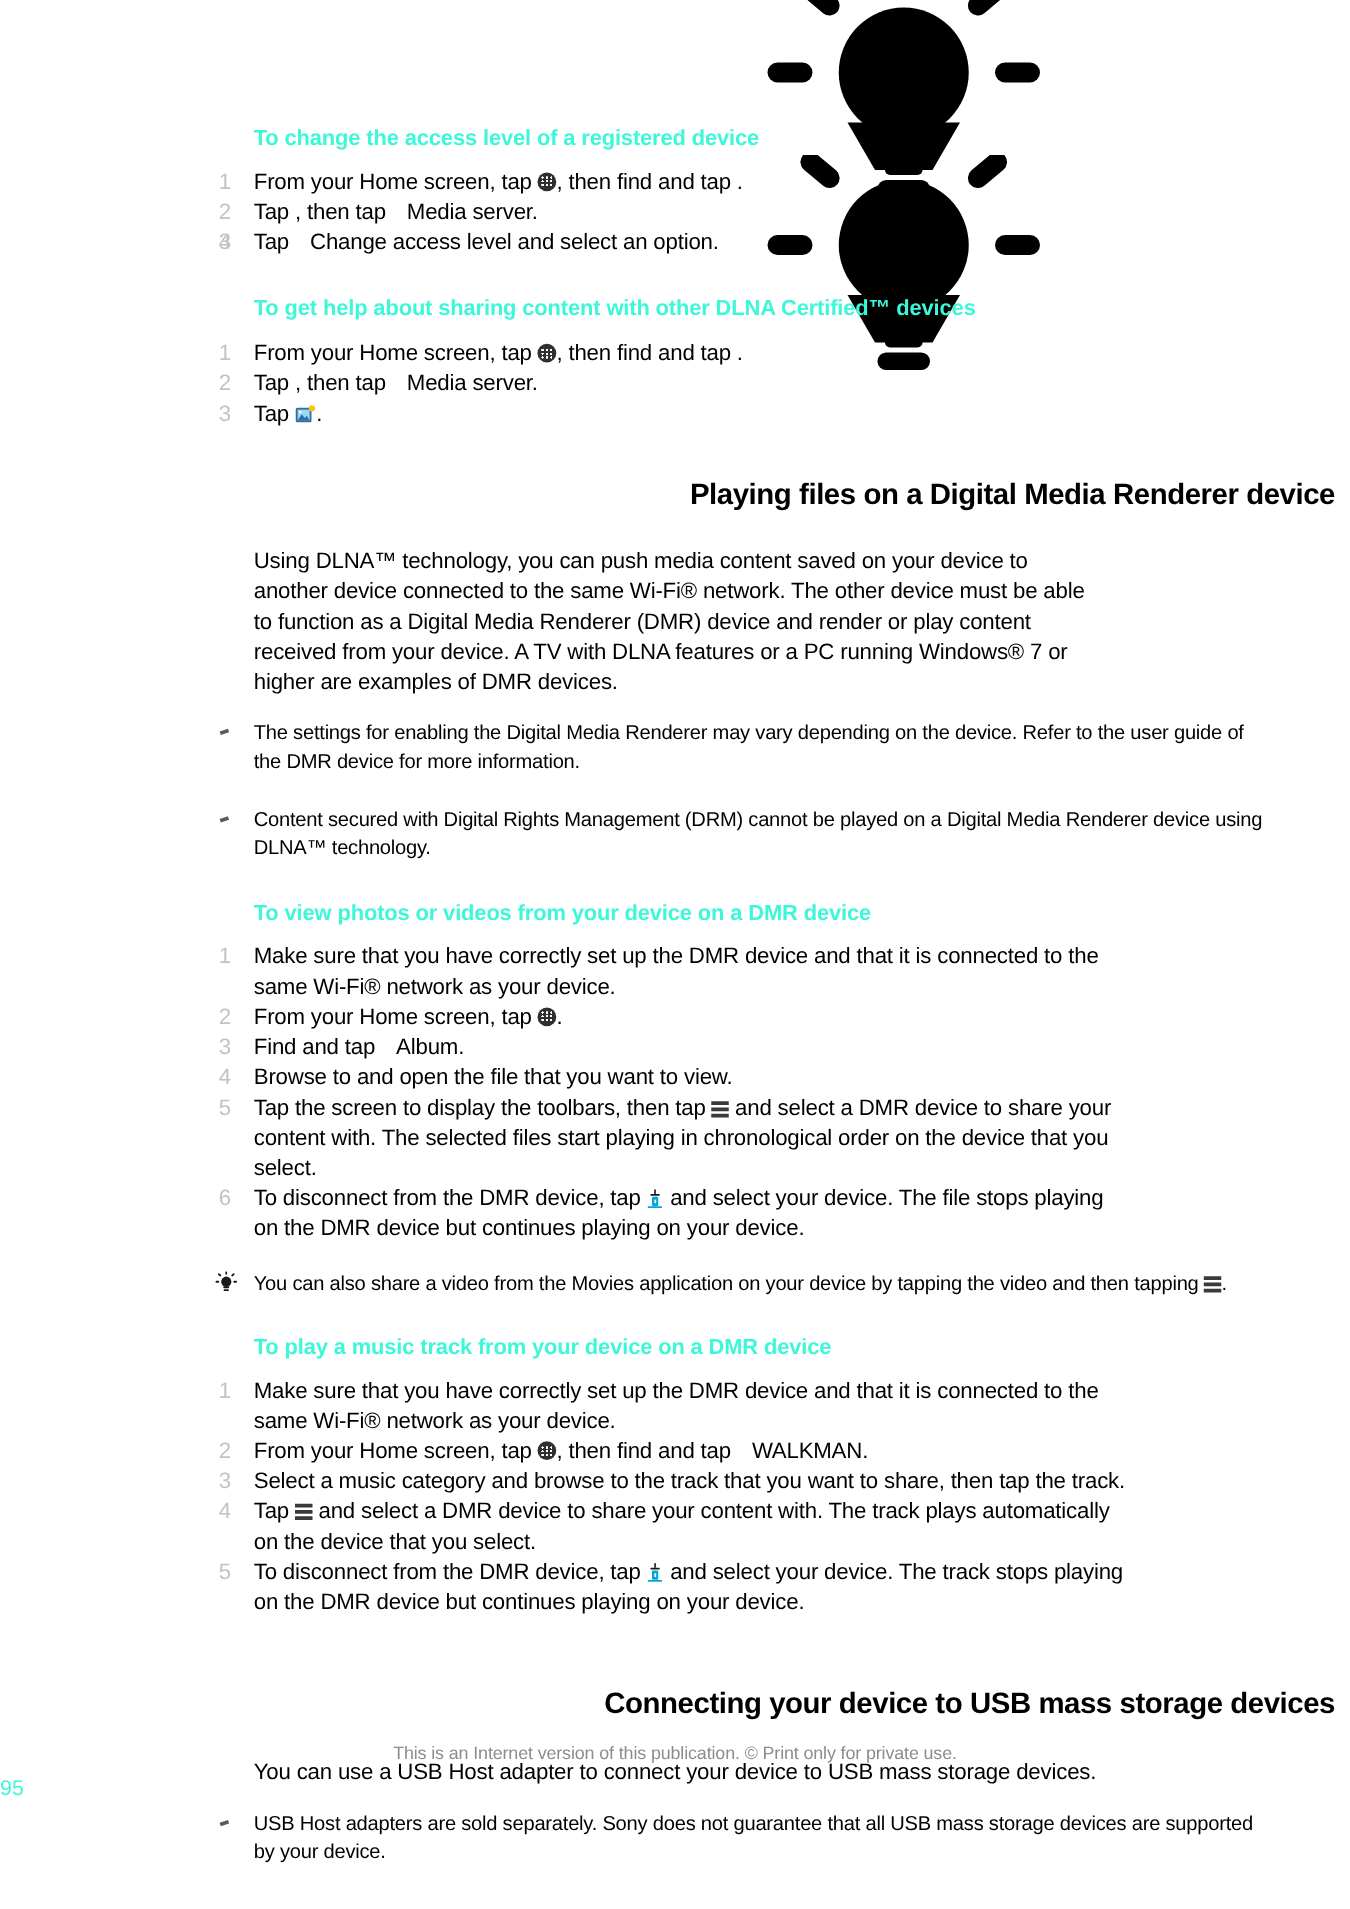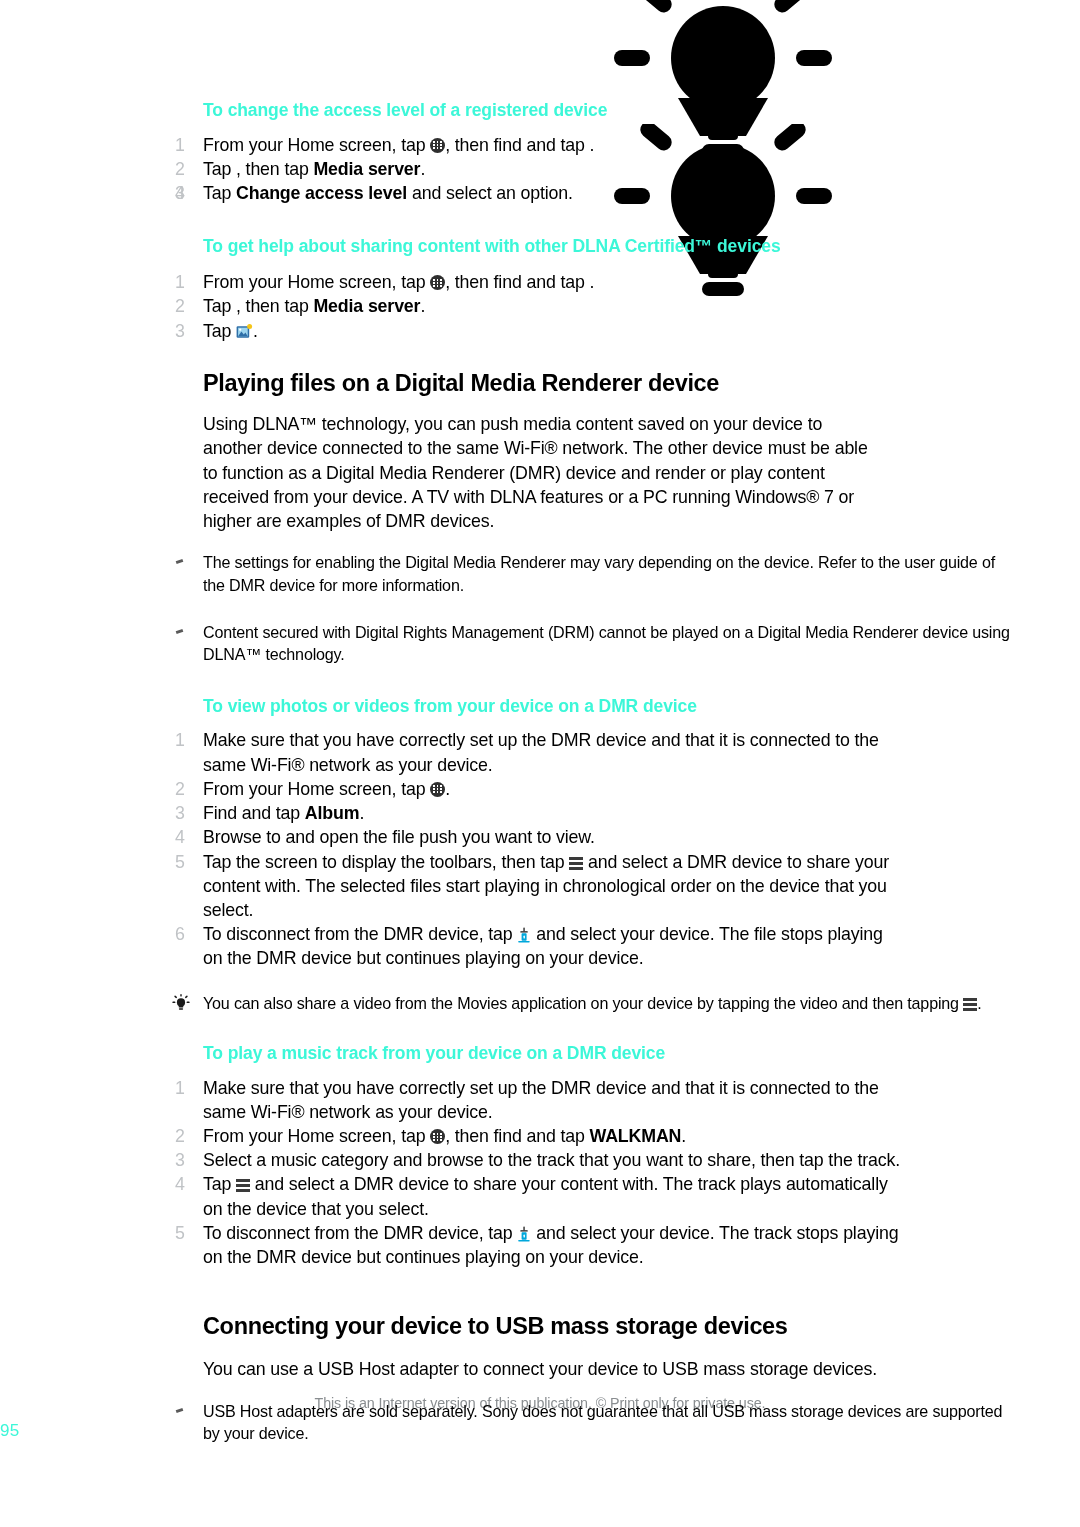--- a/index.html
+++ b/index.html
@@ -49,23 +49,24 @@
     letter-spacing: -0.1px;
     margin: 0;
     padding: 0 0 0 203px;
     line-height: 1.3;
   }
   .chapter-head {
     color: #000;
     font-size: 23.5px;
     font-weight: 700;
     letter-spacing: -0.35px;
-    margin: 0;
+    margin: 12px;
     padding: 0 0 0 203px;
     line-height: 1.25;
+    text-align: right;
   }
 
   .para {
     font-size: 17.8px;
     line-height: 24.2px;
     margin: 0;
     padding: 0 203px 0 203px;
     letter-spacing: -0.15px;
   }
   .para.wide { padding-right: 172px; }
@@ -113,21 +114,21 @@
   }
   .note.tip .marker {
     background: none;
     width: 18px;
     height: 18px;
     top: 1px;
     left: 172px;
     transform: none;
   }
 
-  b, strong { font-weight: 700; }
+  b, strong { font-weight: 400; margin-left: 12px; }
 
   
   .ic {
     display: inline-block;
     vertical-align: -2px;
     position: relative;
   }
   
   .ic-appdrawer {
     width: 15px; height: 15px;
@@ -263,21 +264,21 @@
     </div>
 
     <div style="height:29px"></div>
 
     <h3 class="sub-head">To view photos or videos from your device on a DMR device</h3>
     <div style="height:11px"></div>
     <ol class="steps">
         <li><span class="num">1</span><span>Make sure that you have correctly set up the DMR device and that it is connected to the same Wi-Fi® network as your device.</span></li>
         <li><span class="num">2</span><span>From your Home screen, tap <span class="ic ic-appdrawer"></span>.</span></li>
         <li><span class="num">3</span><span>Find and tap <b>Album</b>.</span></li>
-        <li><span class="num">4</span><span>Browse to and open the file push you want to view.</span></li>
+        <li><span class="num">4</span><span>Browse to and open the file that you want to view.</span></li>
         <li><span class="num">5</span><span>Tap the screen to display the toolbars, then tap <span class="ic ic-list"></span> and select a DMR device to share your content with. The selected files start playing in chronological order on the device that you select.</span></li>
         <li><span class="num">6</span><span>To disconnect from the DMR device, tap <span class="ic ic-throw"><svg viewBox="0 0 14 16" width="14" height="16">
                 <rect x="4.6" y="6.3" width="5" height="7.4" rx="0.8" fill="#00a7db"></rect>
                 <rect x="6.5" y="8.6" width="1.4" height="3" rx="0.7" fill="#ffffff"></rect>
                 <rect x="6.4" y="0.4" width="1.3" height="4" rx="0.6" fill="#1a1a1a"></rect>
                 <rect x="3.3" y="4.2" width="7.5" height="1.3" rx="0.6" fill="#1a1a1a"></rect>
                 <rect x="1.2" y="13.9" width="11.5" height="1.5" rx="0.7" fill="#00a7db"></rect>
               </svg></span> and select your device. The file stops playing on the DMR device but continues playing on your device.</span></li>
       </ol>
 

